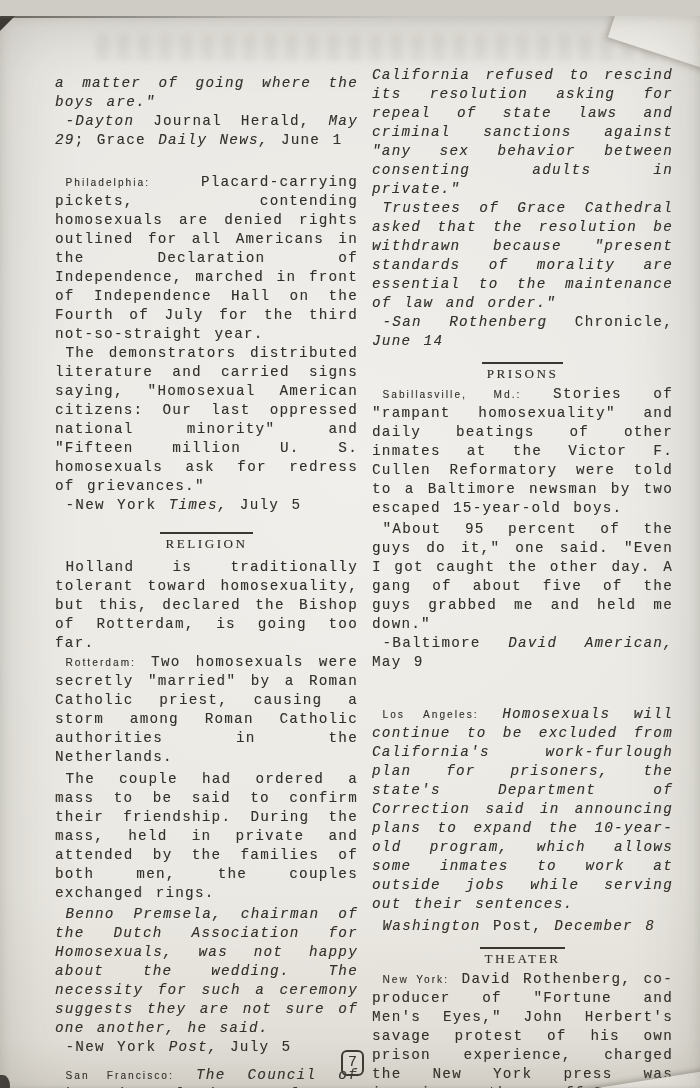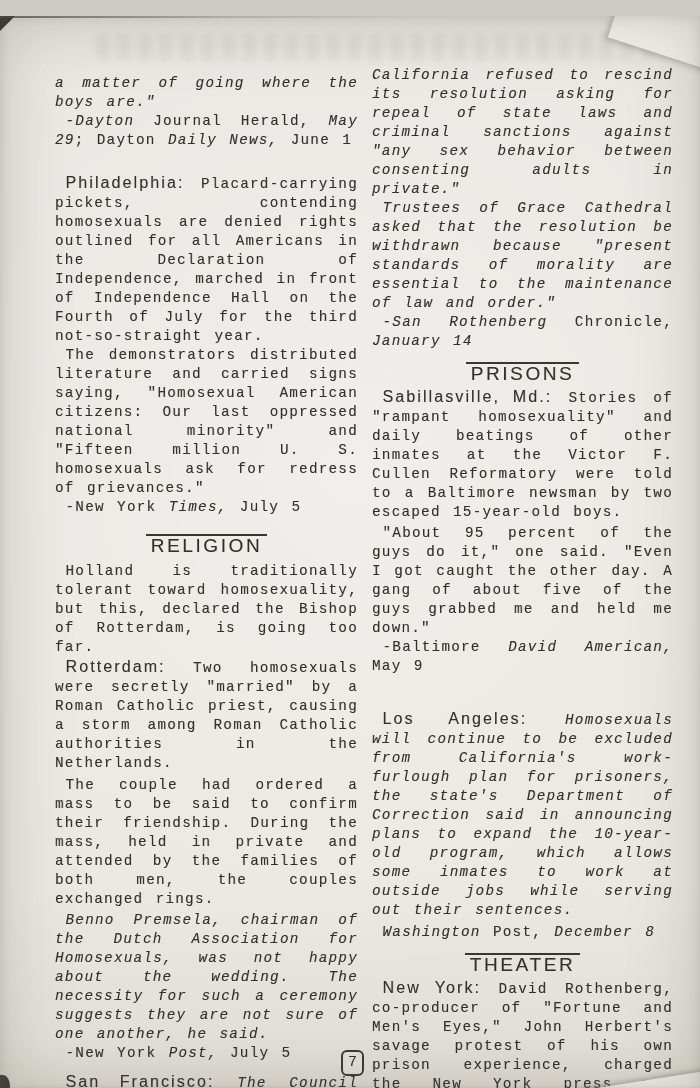--- a/index.html
+++ b/index.html
@@ -34,57 +34,57 @@
     box-shadow:inset 0 0 70px rgba(95,90,78,.28), inset 0 0 12px rgba(95,90,78,.18);}
   
   .col{position:absolute;color:#33302a;
     text-shadow:0.4px 0.4px 0 rgba(46,43,38,.28);}
   .col-left{left:55px;top:58px;width:303px;}
   .col-right{left:372px;top:50px;width:301px;}
   .para{margin:0;text-align:justify;
     font-size:14.2px;line-height:19px;letter-spacing:1.3px;word-spacing:2.5px;}
   .run-i{font-style:italic;}
   .run-c{font-family:"Liberation Sans","DejaVu Sans",sans-serif;
-    font-size:16px;letter-spacing:2.1px;}
+    font-size:10px;letter-spacing:2.1px;}
   .heading{margin:0;text-align:center;line-height:21px;}
   .heading-text{display:inline-block;
-    font-family:Liberation Sans, sans-serif;
-    font-size:19px;letter-spacing:2.6px;line-height:16px;
+    font-family:Liberation Serif, serif;
+    font-size:13px;letter-spacing:2.6px;line-height:16px;
     border-top:2px solid #3a372f;padding:2px 5px 0 5px;}
   .pagenum{position:absolute;left:341px;top:1034px;
     border:2px solid #3d3a33;border-radius:6px;padding:0 5px;
     font-size:15px;line-height:22px;color:#33302a;background:rgba(255,255,255,.08);}
 </style>
 </head>
 <body>
 
 <div class="page">
   <div class="ghost"></div>
   <div class="corner-tr"></div>
   <div class="corner-tl"></div>
   <div class="topline"></div>
 
   <div class="col col-left" id="col-left">
       <p class="para" style="text-indent: 0px;"><span class="run-i">a matter of going where the boys are."</span></p>
-      <p class="para" style="text-indent: 10.5px;"><span class="run-i">-Dayton</span><span class="run-n"> Journal Herald, </span><span class="run-i">May 29</span><span class="run-n">; Dayton </span><span class="run-i">Daily News,</span><span class="run-n"> June 1</span></p>
+      <p class="para" style="text-indent: 10.5px;"><span class="run-i">-Dayton</span><span class="run-n"> Journal Herald, </span><span class="run-i">May 29</span><span class="run-n">; Grace </span><span class="run-i">Daily News,</span><span class="run-n"> June 1</span></p>
       <p class="para" style="margin-top: 22.8px; text-indent: 10.5px;"><span class="run-c">Philadelphia:</span><span class="run-n"> Placard-carrying pickets, contending homosexuals are denied rights outlined for all Americans in the Declaration of Independence, marched in front of Independence Hall on the Fourth of July for the third not-so-straight year.</span></p>
       <p class="para" style="text-indent: 10.5px;"><span class="run-n">The demonstrators distributed literature and carried signs saying, "Homosexual American citizens: Our last oppressed national minority" and "Fifteen million U. S. homosexuals ask for redress of grievances."</span></p>
       <p class="para" style="text-indent: 10.5px;"><span class="run-n">-New York </span><span class="run-i">Times,</span><span class="run-n"> July 5</span></p>
       <div class="heading" style="margin-top: 17.1px;"><span class="heading-text">RELIGION</span></div>
       <p class="para" style="margin-top: 2.85px; text-indent: 10.5px;"><span class="run-n">Holland is traditionally tolerant toward homosexuality, but this, declared the Bishop of Rotterdam, is going too far.</span></p>
       <p class="para" style="text-indent: 10.5px;"><span class="run-c">Rotterdam:</span><span class="run-n"> Two homosexuals were secretly "married" by a Roman Catholic priest, causing a storm among Roman Catholic authorities in the Netherlands.</span></p>
       <p class="para" style="margin-top: 2.85px; text-indent: 10.5px; font-family: Liberation Mono, monospace;"><span class="run-n">The couple had ordered a mass to be said to confirm their friendship. During the mass, held in private and attended by the families of both men, the couples exchanged rings.</span></p>
       <p class="para" style="margin-top: 2.85px; text-indent: 10.5px; font-style: italic;"><span class="run-n">Benno Premsela, chairman of the Dutch Association for Homosexuals, was not happy about the wedding. The necessity for such a ceremony suggests they are not sure of one another, he said.</span></p>
       <p class="para" style="text-indent: 10.5px;"><span class="run-n">-New York </span><span class="run-i">Post,</span><span class="run-n"> July 5</span></p>
       <p class="para" style="margin-top: 8.55px; text-indent: 10.5px;"><span class="run-c">San Francisco:</span><span class="run-i"> The Council of the Episcopal Diocese of</span></p>
     </div>
   <div class="col col-right" id="col-right">
       <p class="para" style="text-indent: 0px;"><span class="run-i">California refused to rescind its resolution asking for repeal of state laws and criminal sanctions against "any sex behavior between consenting adults in private."</span></p>
       <p class="para" style="text-indent: 10.5px;"><span class="run-i">Trustees of Grace Cathedral asked that the resolution be withdrawn because "present standards of morality are essential to the maintenance of law and order."</span></p>
-      <p class="para" style="text-indent: 10.5px;"><span class="run-i">-San Rothenberg</span><span class="run-n"> Chronicle,</span><span class="run-i"> January 14</span></p>
+      <p class="para" style="text-indent: 10.5px;"><span class="run-i">-San Rothenberg</span><span class="run-n"> Chronicle,</span><span class="run-i"> June 14</span></p>
       <div class="heading" style="margin-top: 11.4px;"><span class="heading-text">PRISONS</span></div>
       <p class="para" style="text-indent: 10.5px;"><span class="run-c">Sabillasville, Md.:</span><span class="run-n"> Stories of "rampant homosexuality" and daily beatings of other inmates at the Victor F. Cullen Reformatory were told to a Baltimore newsman by two escaped 15-year-old boys.</span></p>
       <p class="para" style="margin-top: 1.9px; text-indent: 10.5px;"><span class="run-n">"About 95 percent of the guys do it," one said. "Even I got caught the other day. A gang of about five of the guys grabbed me and held me down."</span></p>
       <p class="para" style="text-indent: 10.5px;"><span class="run-n">-Baltimore </span><span class="run-i">David American,</span><span class="run-n"> May 9</span></p>
       <p class="para" style="margin-top: 32.3px; text-indent: 10.5px;"><span class="run-c">Los Angeles:</span><span class="run-i"> Homosexuals will continue to be excluded from California's work-furlough plan for prisoners, the state's Department of Correction said in announcing plans to expand the 10-year-old program, which allows some inmates to work at outside jobs while serving out their sentences.</span></p>
       <p class="para" style="margin-top: 3.8px; text-indent: 10.5px;"><span class="run-i">Washington</span><span class="run-n"> Post, </span><span class="run-i">December 8</span></p>
       <div class="heading" style="margin-top: 10.45px;"><span class="heading-text">THEATER</span></div>
       <p class="para" style="text-indent: 10.5px;"><span class="run-c">New York:</span><span class="run-n"> David Rothenberg, co-producer of "Fortune and Men's Eyes," John Herbert's savage protest of his own prison experience, charged the New York press was ignoring the off-Broadway play because of its graphic depiction of homo- </span></p>
     </div>
 

